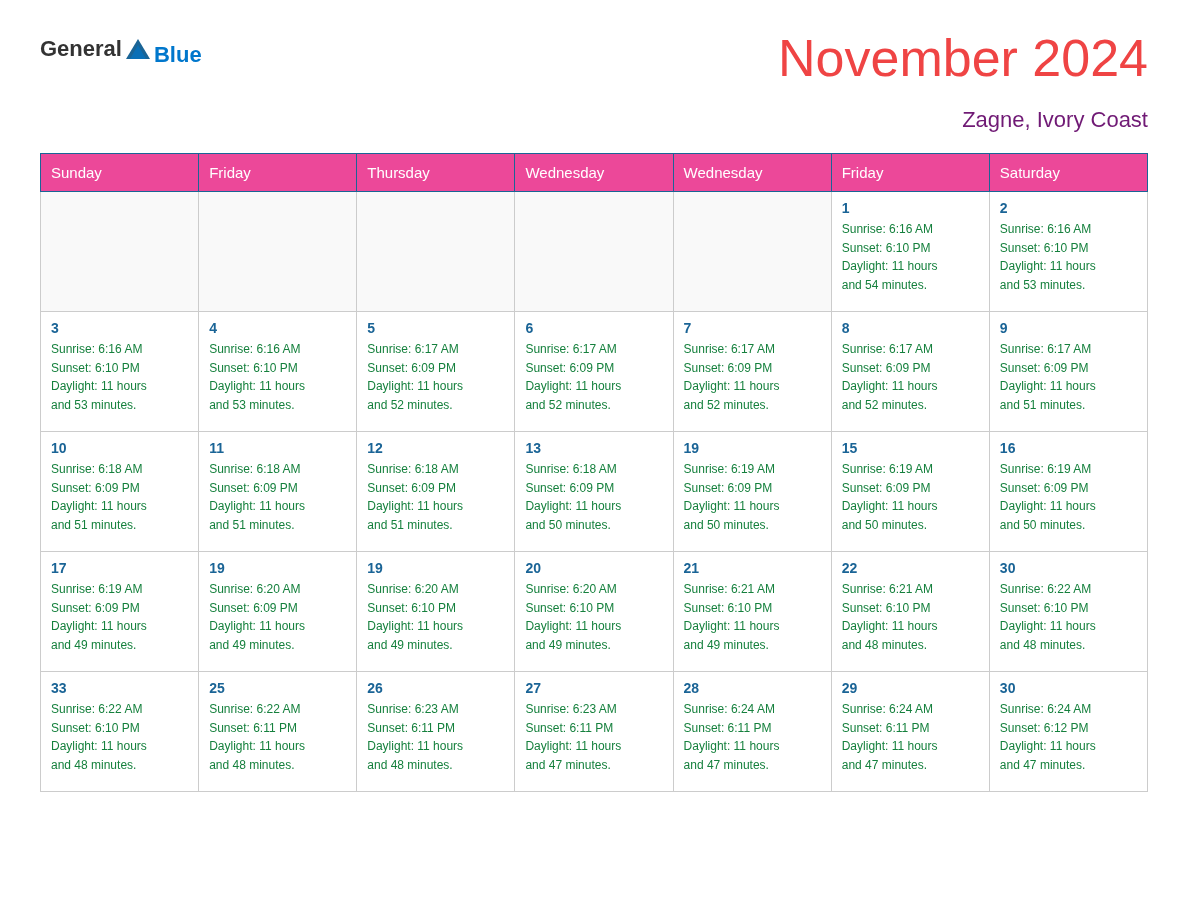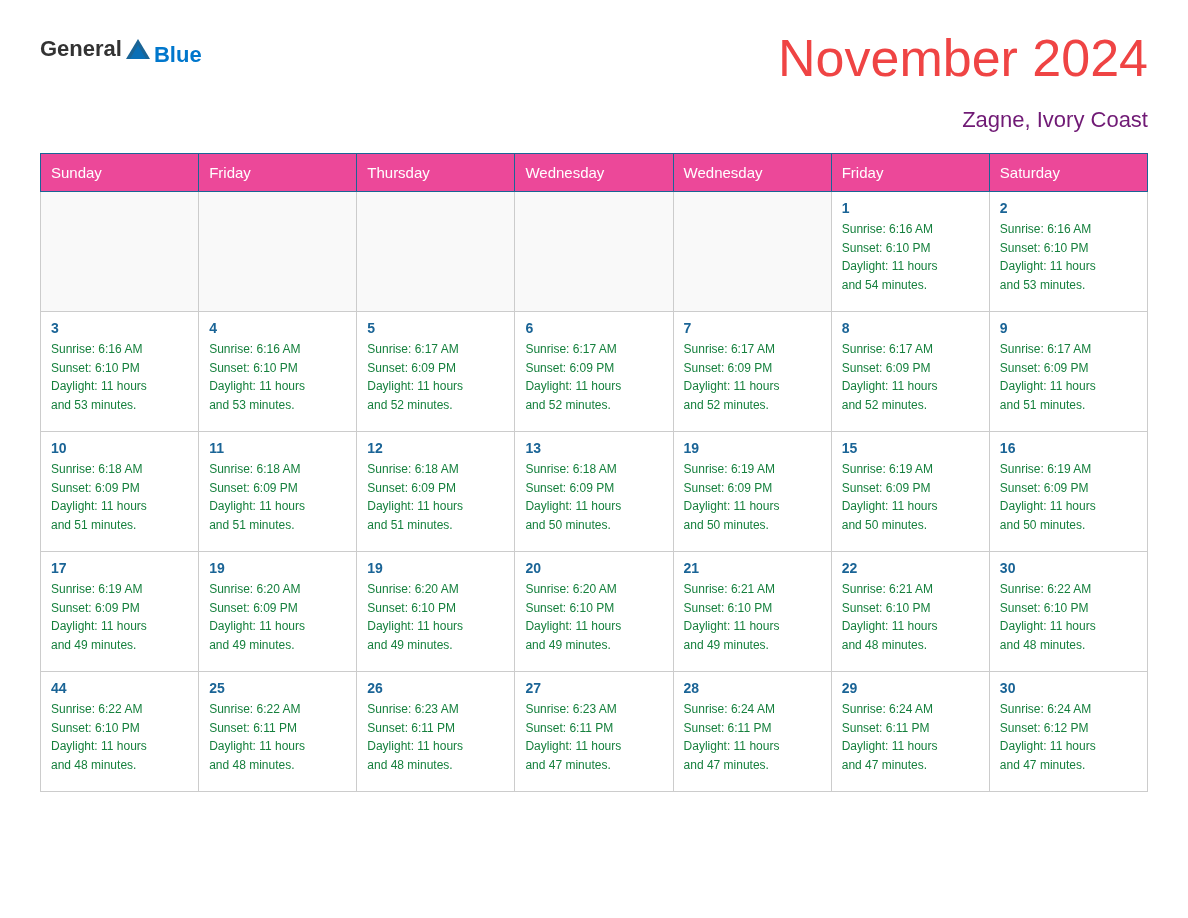--- a/index.html
+++ b/index.html
@@ -291,21 +291,21 @@
         <td>
           <span class="day-number">30</span>
           <div class="day-info" style="white-space: pre-line;">Sunrise: 6:22 AM
 Sunset: 6:10 PM
 Daylight: 11 hours
 and 48 minutes.</div>
         </td>
       </tr>
       <tr>
         <td>
-          <span class="day-number">44</span>
+          <span class="day-number">33</span>
           <div class="day-info" style="white-space: pre-line;">Sunrise: 6:22 AM
 Sunset: 6:10 PM
 Daylight: 11 hours
 and 48 minutes.</div>
         </td>
         <td>
           <span class="day-number">25</span>
           <div class="day-info" style="white-space: pre-line;">Sunrise: 6:22 AM
 Sunset: 6:11 PM
 Daylight: 11 hours

